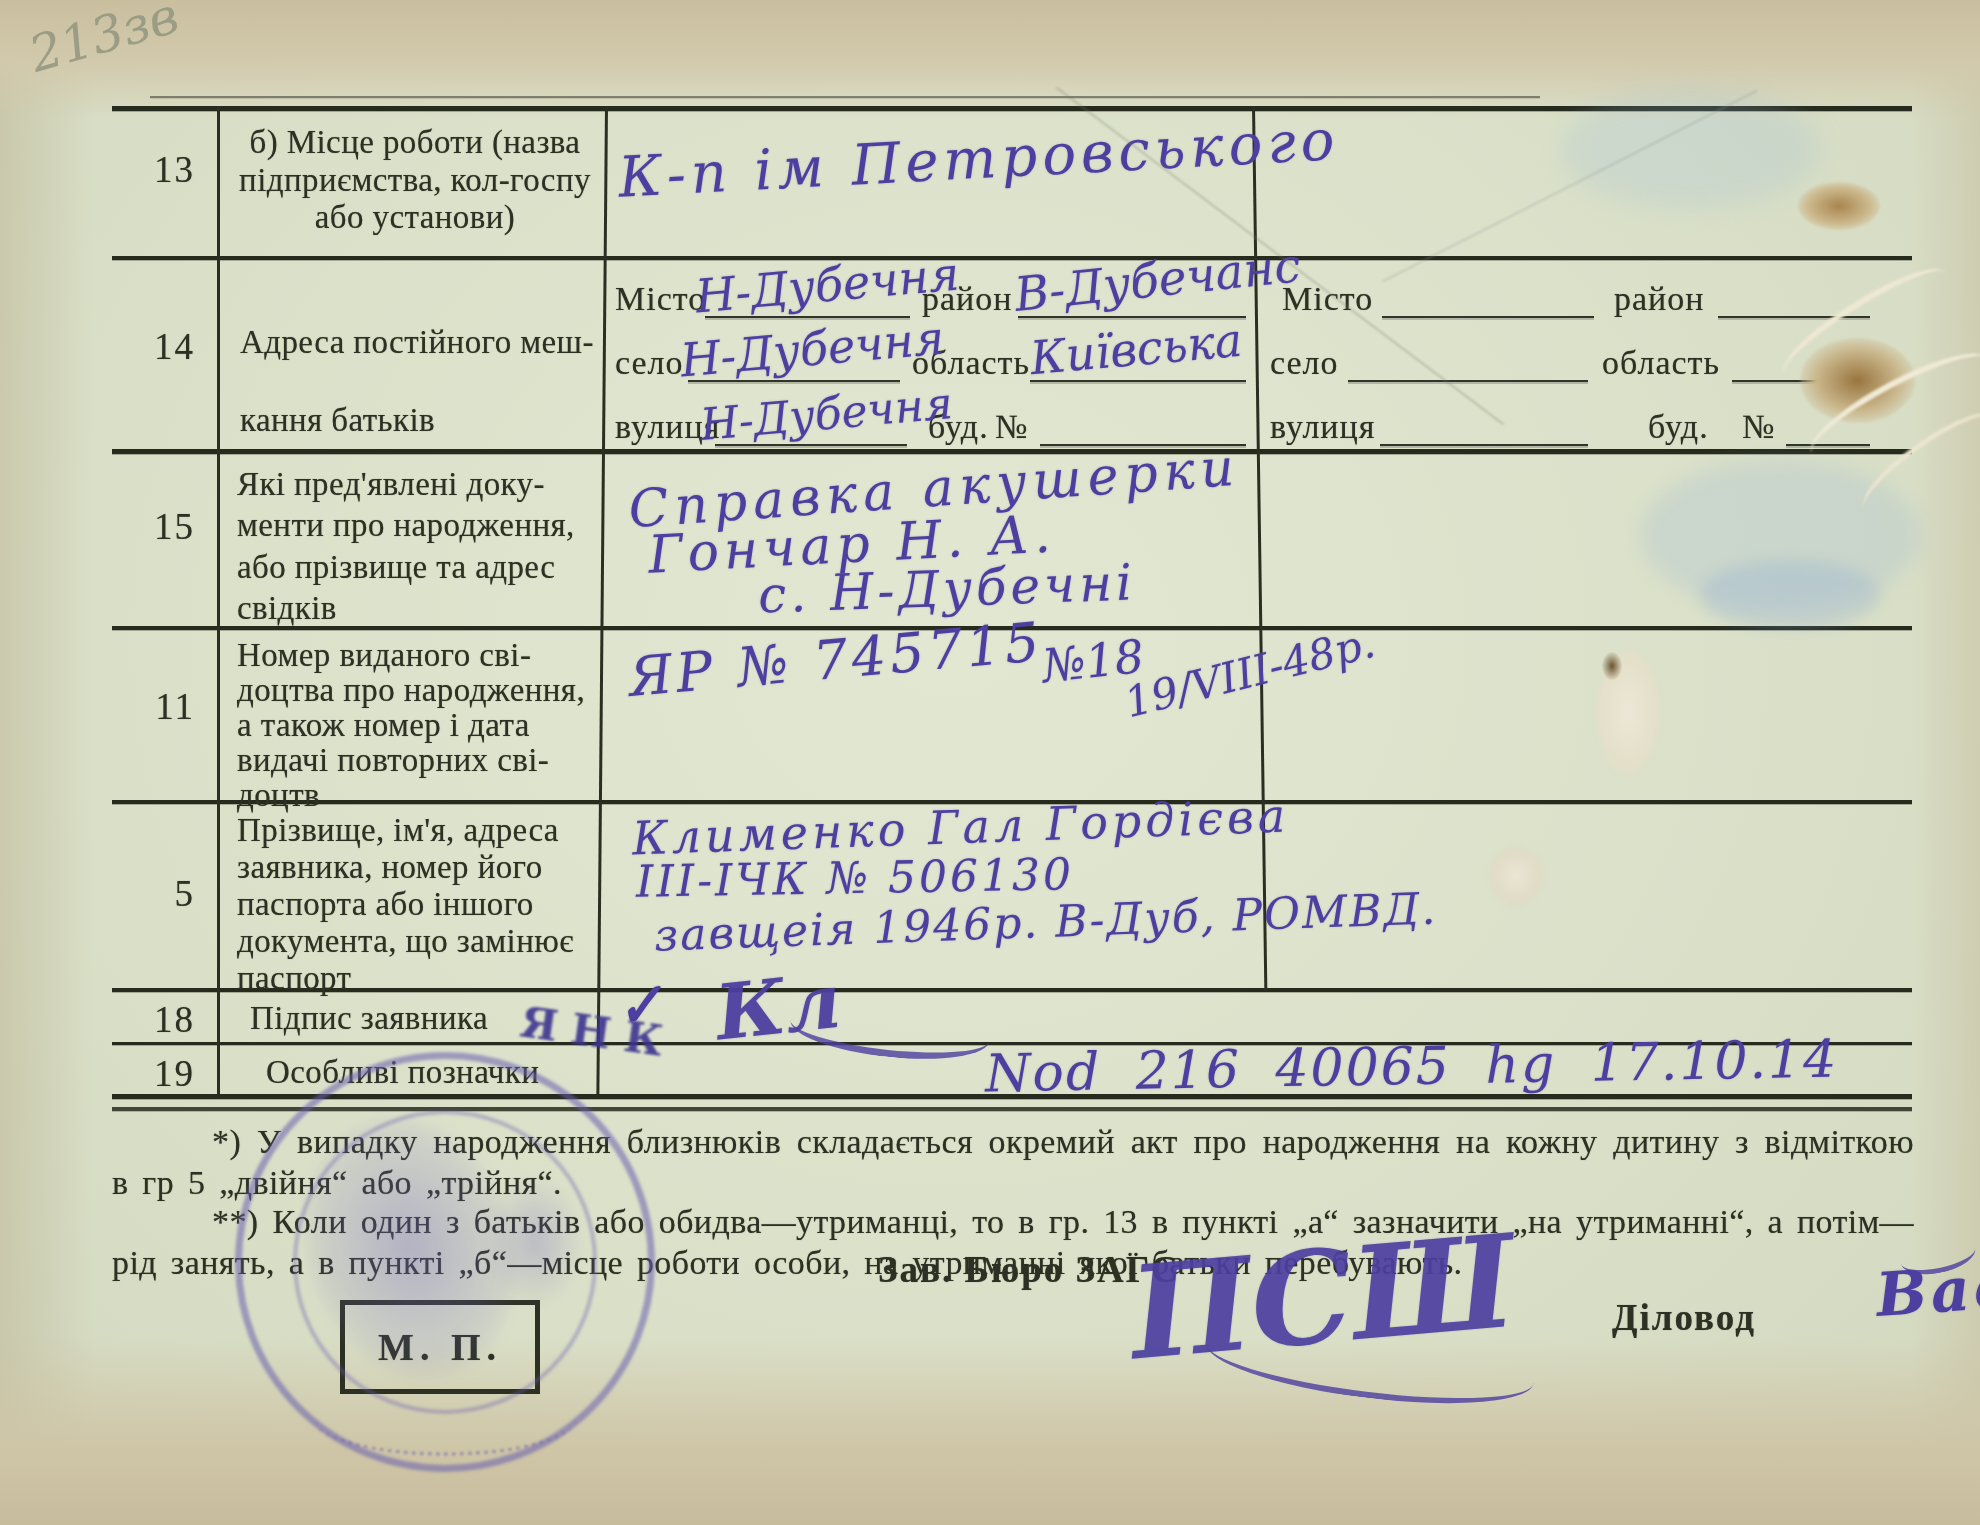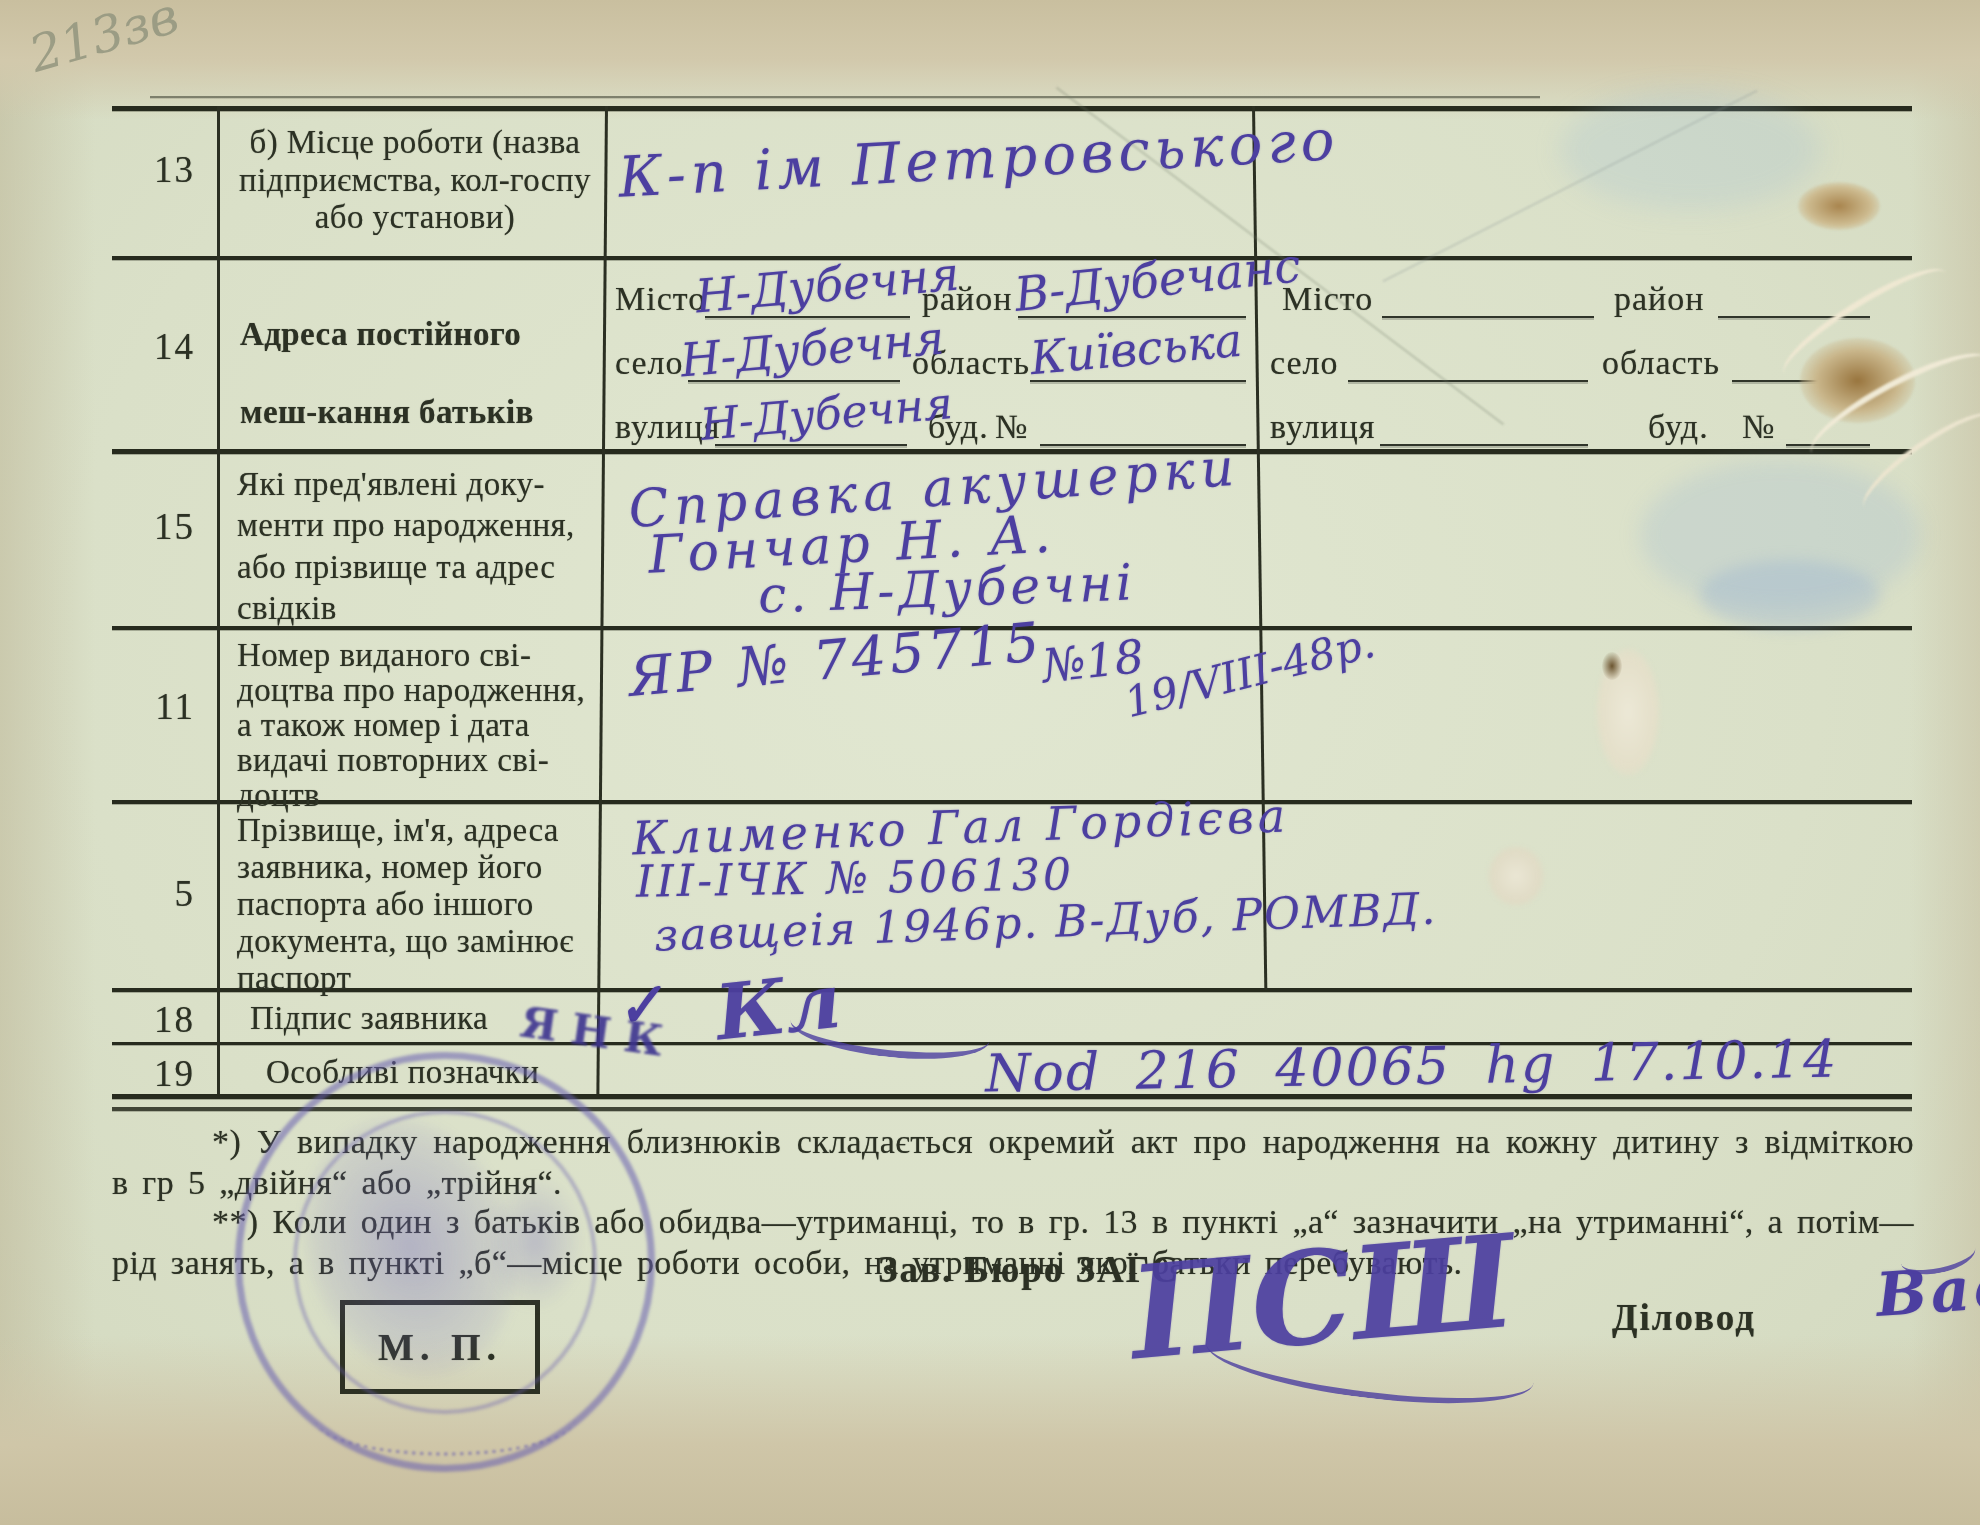--- a/index.html
+++ b/index.html
@@ -48,21 +48,21 @@
 
 <div class="vline" style="left:217px;top:106px;height:988px;"></div>
 <div class="vline" style="left:605px;top:106px;height:988px;transform:rotate(.5deg);"></div>
 <div class="vline" style="left:1252px;top:106px;height:884px;transform:rotate(-0.8deg);"></div>
 
 <div class="abs print rownum" style="left:105px;top:148px;">13</div>
 <div class="abs print plabel" style="left:237px;top:124px;text-align:center;width:356px;">б) Місце роботи (назва підприємства, кол-госпу або установи)</div>
 <div class="abs hw" style="left:618px;top:126px;font-size:56px;letter-spacing:5px;transform:rotate(-3deg);">К-п ім Петровського</div>
 
 <div class="abs print rownum" style="left:105px;top:325px;">14</div>
-<div class="abs print plabel" style="left:240px;top:296px;line-height:2.35;font-weight:bold;">Адреса постійного меш-кання батьків</div>
+<div class="abs print plabel" style="left:240px;top:304px;line-height:2.35;">Адреса постійного меш-кання батьків</div>
 
 <div class="abs print field" style="left:615px;top:280px;">Місто</div>
 <div class="blank" style="left:705px;top:316px;width:205px;"></div>
 <div class="abs print field" style="left:922px;top:280px;">район</div>
 <div class="blank" style="left:1018px;top:316px;width:228px;"></div>
 <div class="abs hw" style="left:695px;top:258px;font-size:46px;transform:rotate(-5deg);">Н-Дубечня</div>
 <div class="abs hw" style="left:1014px;top:252px;font-size:47px;transform:rotate(-6deg);">В-Дубечанс</div>
 
 <div class="abs print field" style="left:615px;top:344px;">село</div>
 <div class="blank" style="left:688px;top:380px;width:212px;"></div>

